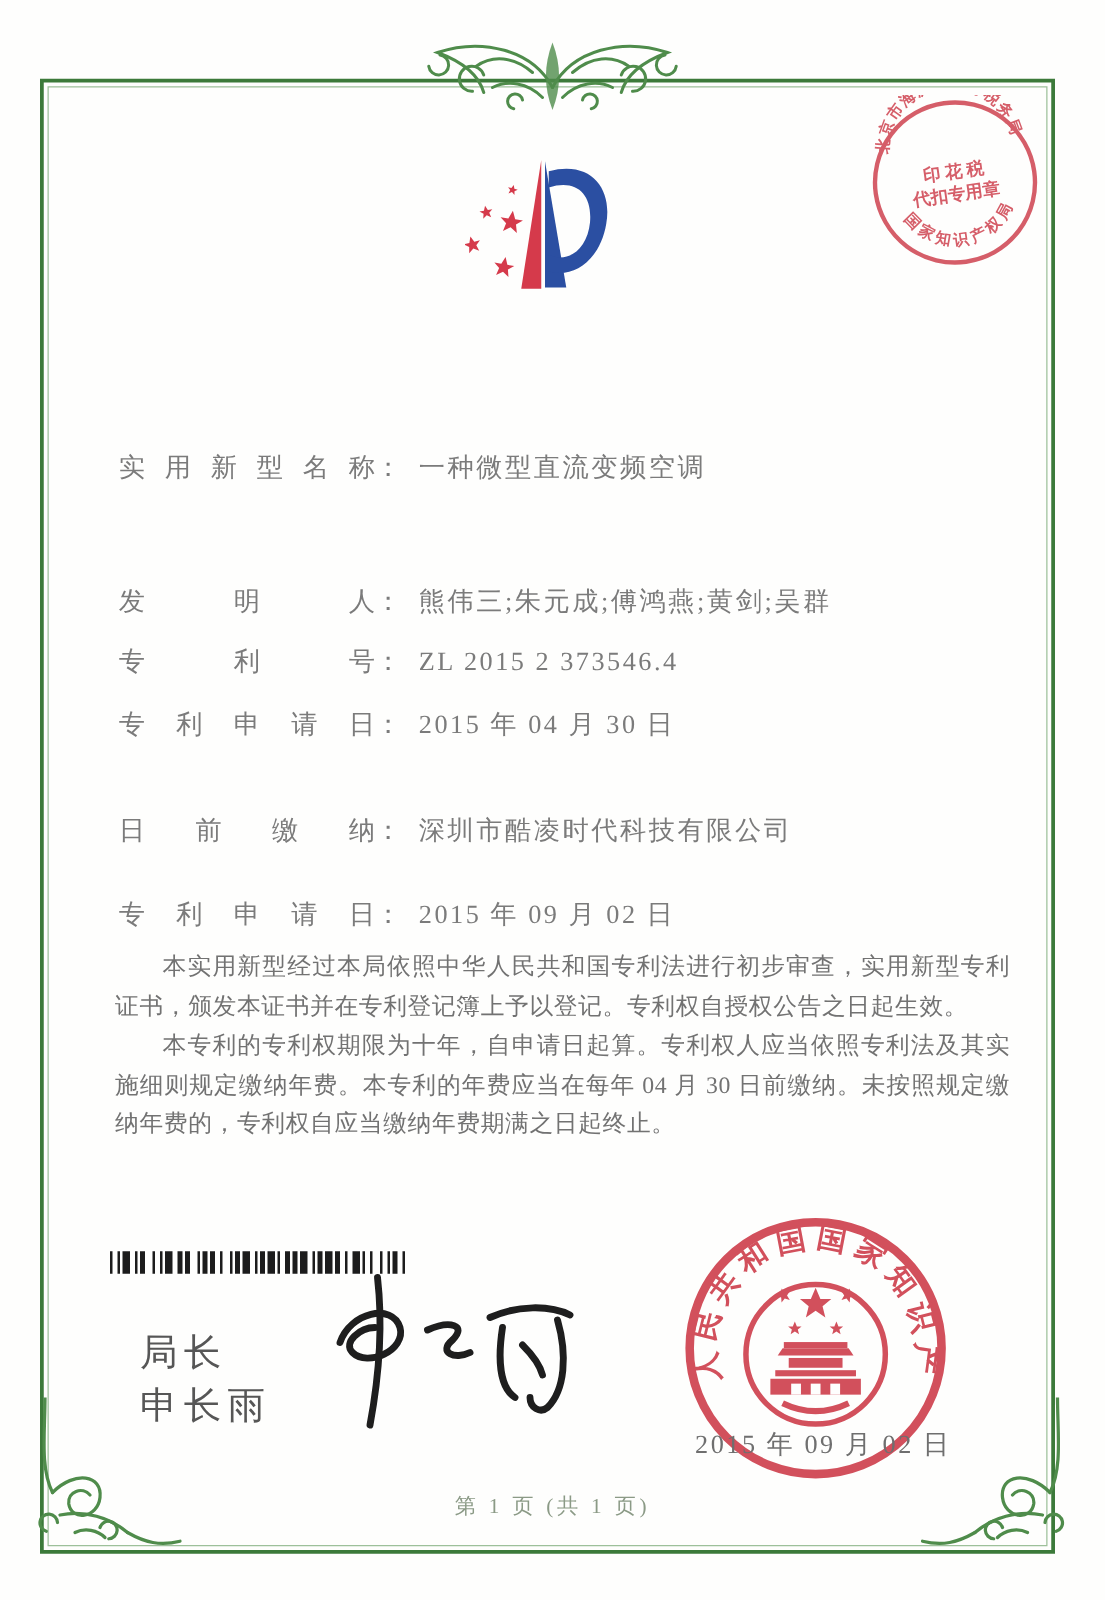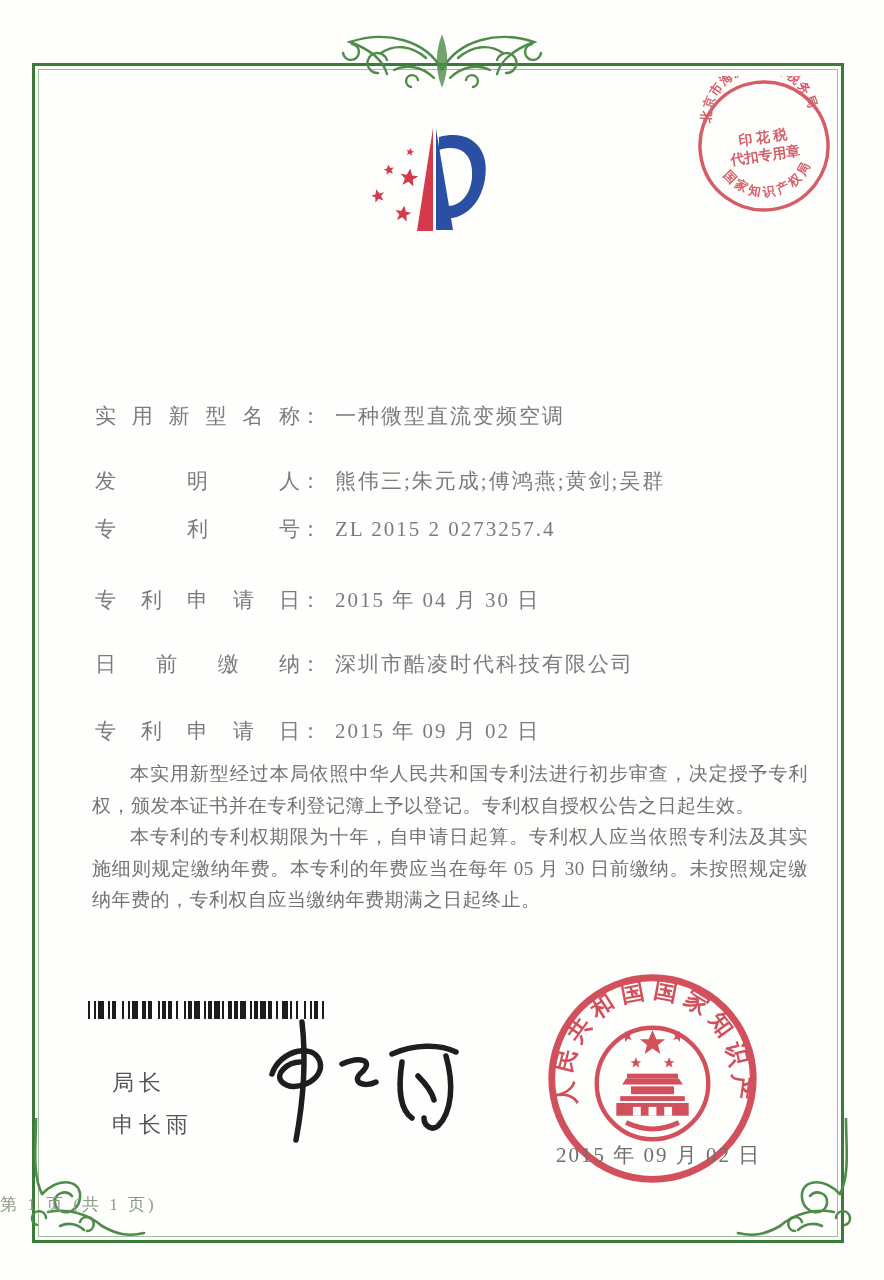--- a/index.html
+++ b/index.html
@@ -16,36 +16,36 @@
   .logo{position:absolute;left:372px;top:124px;}
   .tax-stamp{position:absolute;left:694px;top:76px;opacity:.85;}
   .title{position:absolute;left:0;top:258px;width:884px;text-align:center;
          font-size:45px;font-weight:600;letter-spacing:9px;color:#3d3d3d;}
   
   .fields{position:absolute;left:95px;top:0;width:720px;}
   .frow{position:absolute;left:0;font-size:21px;color:#7b7b7b;white-space:nowrap;}
   .frow .lbl{display:inline-block;width:205px;text-align:justify;text-align-last:justify;
              vertical-align:top;}
   .frow .val{margin-left:14px;letter-spacing:2px;}
-  .r0{top:402px}.r1{top:467px}.r2{top:515px}.r3{top:586px}.r4{top:650px}.r5{top:717px}
+  .r0{top:360px}.r1{top:467px}.r2{top:515px}.r3{top:565px}.r4{top:650px}.r5{top:717px}
   
   .bodytext{position:absolute;left:92px;top:758px;width:716px;font-size:19px;
             line-height:31.5px;color:#727272;text-align:justify;letter-spacing:.5px;}
   .bodytext p{margin:0;text-indent:2em;}
   
   .barcode{position:absolute;left:88px;top:1001px;height:18px;display:flex;align-items:stretch;}
   .barcode span{display:block;height:100%;}
   .barcode .bar{background:#1c1c1c;}
-  .director{position:absolute;left:112px;top:1062px;font-size:22px;color:#565656;
+  .director{position:absolute;left:112px;top:1062px;font-size:30px;color:#565656;
             letter-spacing:5px;line-height:42px;}
   .signature{position:absolute;left:242px;top:1012px;}
   .seal{position:absolute;left:540px;top:968px;opacity:.93;}
   .seal-date{position:absolute;left:556px;top:1141px;font-size:21px;color:#6f6f6f;
              letter-spacing:2px;z-index:4;}
-  .footer{position:absolute;left:0;top:1193px;width:884px;text-align:left;
+  .footer{position:absolute;left:0;top:1193px;width:884px;text-align:center;
           font-size:17px;color:#8b9a86;letter-spacing:3px;}
   
   .red-f{fill:var(--seal-red);}       .red-s{stroke:var(--seal-red);fill:none;}
   .lr-f{fill:var(--logo-red);}        .lb-f{fill:var(--logo-blue);}
   .grn-s{stroke:var(--ornament-green);fill:none;stroke-linecap:round;}
   .ink-s{stroke:#1e1e1e;fill:none;stroke-linecap:round;stroke-linejoin:round;}
   .seal-txt{font-family:"Liberation Serif","DejaVu Serif",serif;font-weight:bold;
             fill:var(--seal-red);}
 </style>
 </head>
@@ -135,36 +135,36 @@
 
 
   <div class="fields">
     <div class="frow r0">
       <span class="lbl">实用新型名称</span><span>：</span><span class="val">一种微型直流变频空调</span>
     </div>
     <div class="frow r1">
       <span class="lbl">发明人</span><span>：</span><span class="val">熊伟三;朱元成;傅鸿燕;黄剑;吴群</span>
     </div>
     <div class="frow r2">
-      <span class="lbl">专利号</span><span>：</span><span class="val">ZL 2015 2 0273257.4</span>
+      <span class="lbl">专利号</span><span>：</span><span class="val">ZL 2015 2 373546.4</span>
     </div>
     <div class="frow r3">
       <span class="lbl">专利申请日</span><span>：</span><span class="val">2015 年 04 月 30 日</span>
     </div>
     <div class="frow r4">
       <span class="lbl">日前缴纳</span><span>：</span><span class="val">深圳市酷凌时代科技有限公司</span>
     </div>
     <div class="frow r5">
       <span class="lbl">专利申请日</span><span>：</span><span class="val">2015 年 09 月 02 日</span>
     </div>
   </div>
 
   <div class="bodytext">
-    <p>本实用新型经过本局依照中华人民共和国专利法进行初步审查，决定授予专利权，颁发本证书并在专利登记簿上予以登记。专利权自授权公告之日起生效。</p>
-    <p>本专利的专利权期限为十年，自申请日起算。专利权人应当依照专利法及其实施细则规定缴纳年费。本专利的年费应当在每年 05 月 30 日前缴纳。未按照规定缴纳年费的，专利权自应当缴纳年费期满之日起终止。</p>
+    <p>本实用新型经过本局依照中华人民共和国专利法进行初步审查，实用新型专利证书，颁发本证书并在专利登记簿上予以登记。专利权自授权公告之日起生效。</p>
+    <p>本专利的专利权期限为十年，自申请日起算。专利权人应当依照专利法及其实施细则规定缴纳年费。本专利的年费应当在每年 04 月 30 日前缴纳。未按照规定缴纳年费的，专利权自应当缴纳年费期满之日起终止。</p>
   </div>
 
   <div class="barcode">
       <span class="bar" style="width: 2px;"></span>
       <span class="gap" style="width: 4px;"></span>
       <span class="bar" style="width: 2px;"></span>
       <span class="gap" style="width: 2px;"></span>
       <span class="bar" style="width: 6px;"></span>
       <span class="gap" style="width: 4px;"></span>
       <span class="bar" style="width: 2px;"></span>

